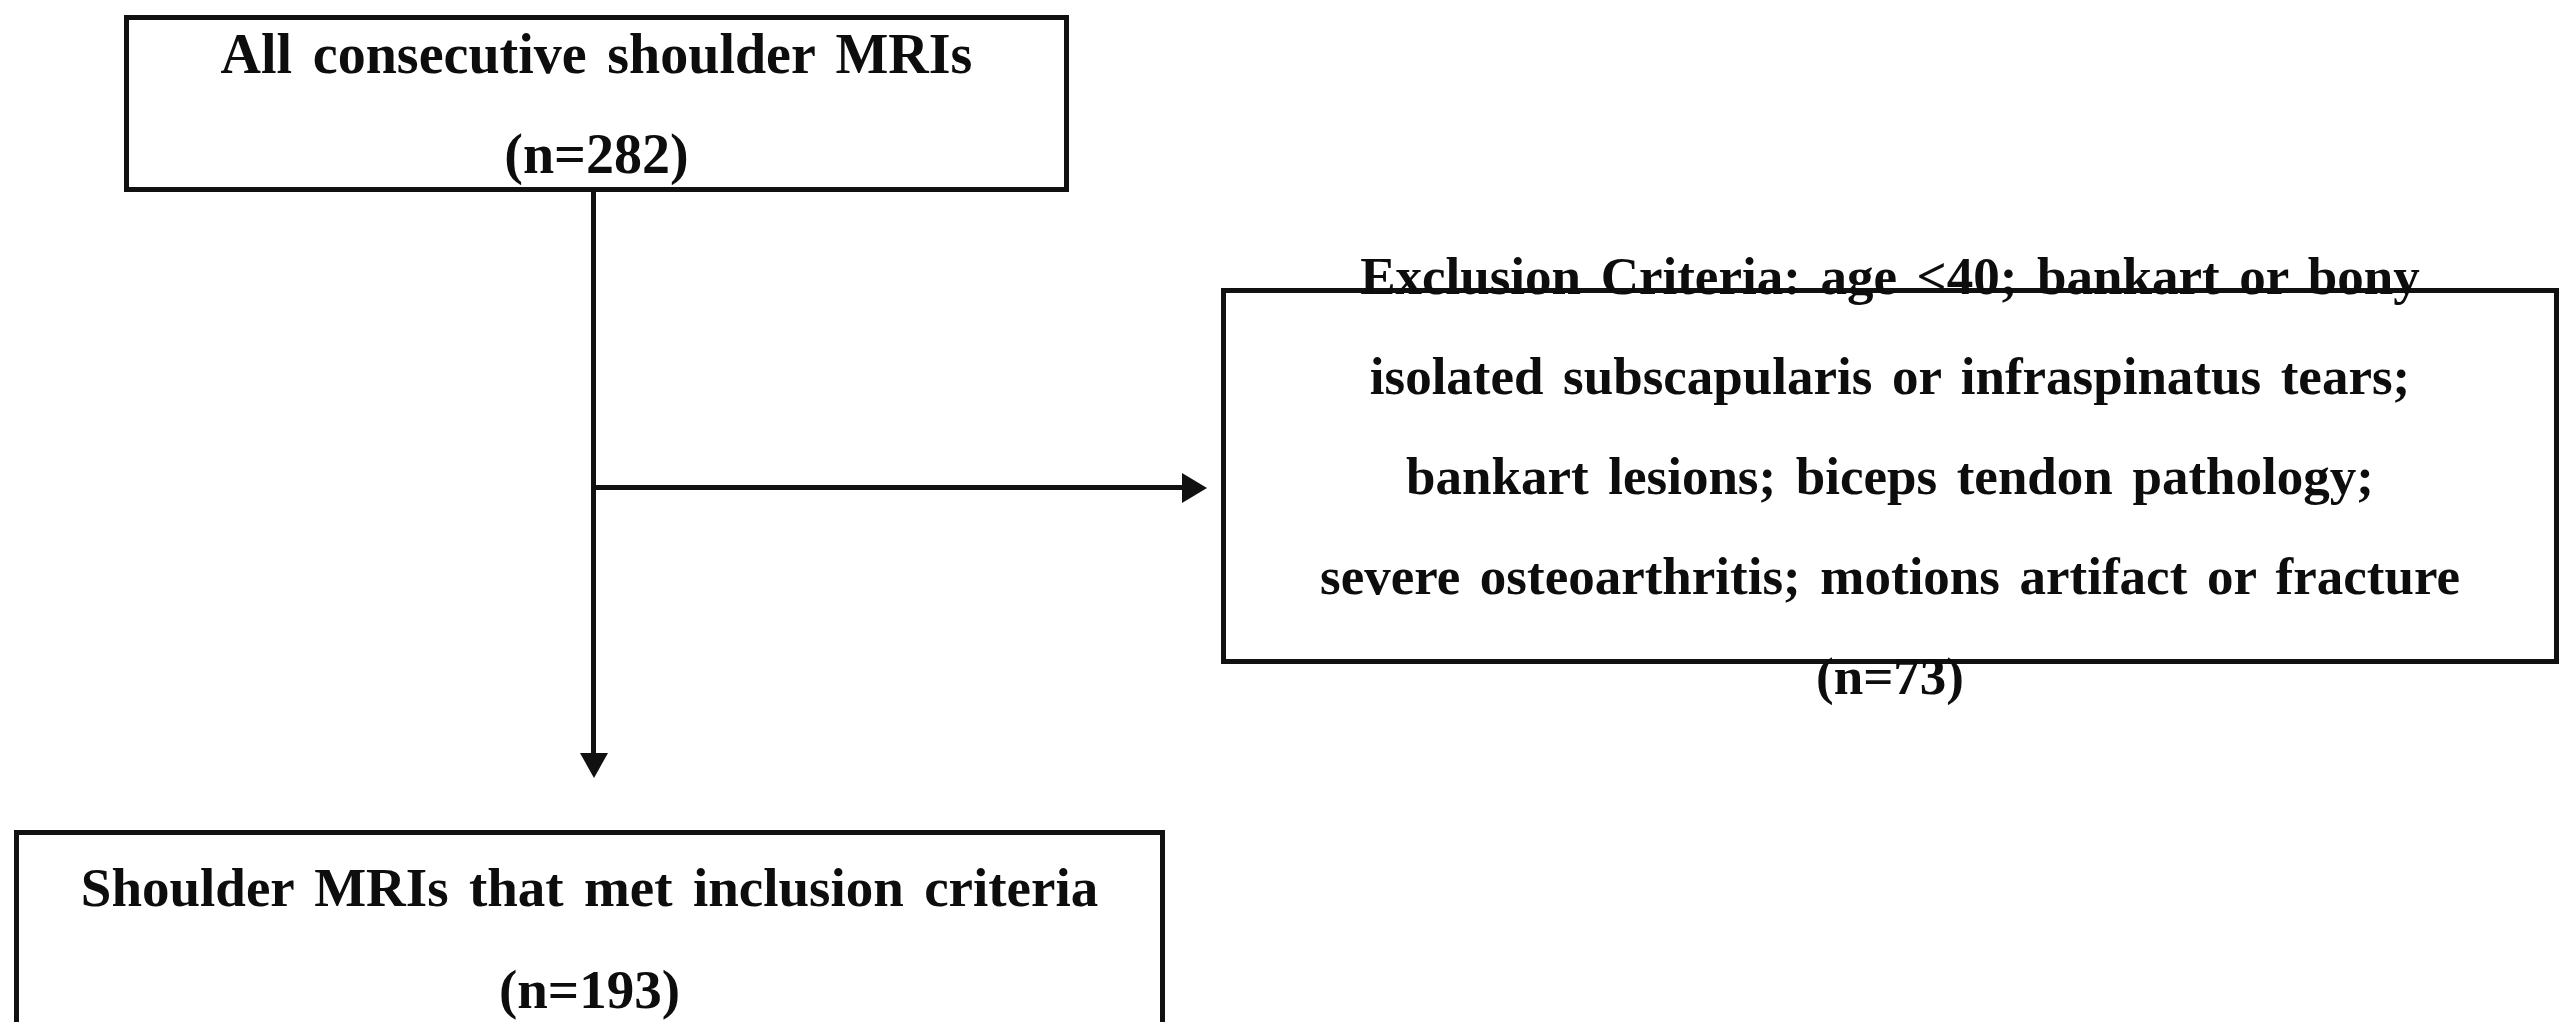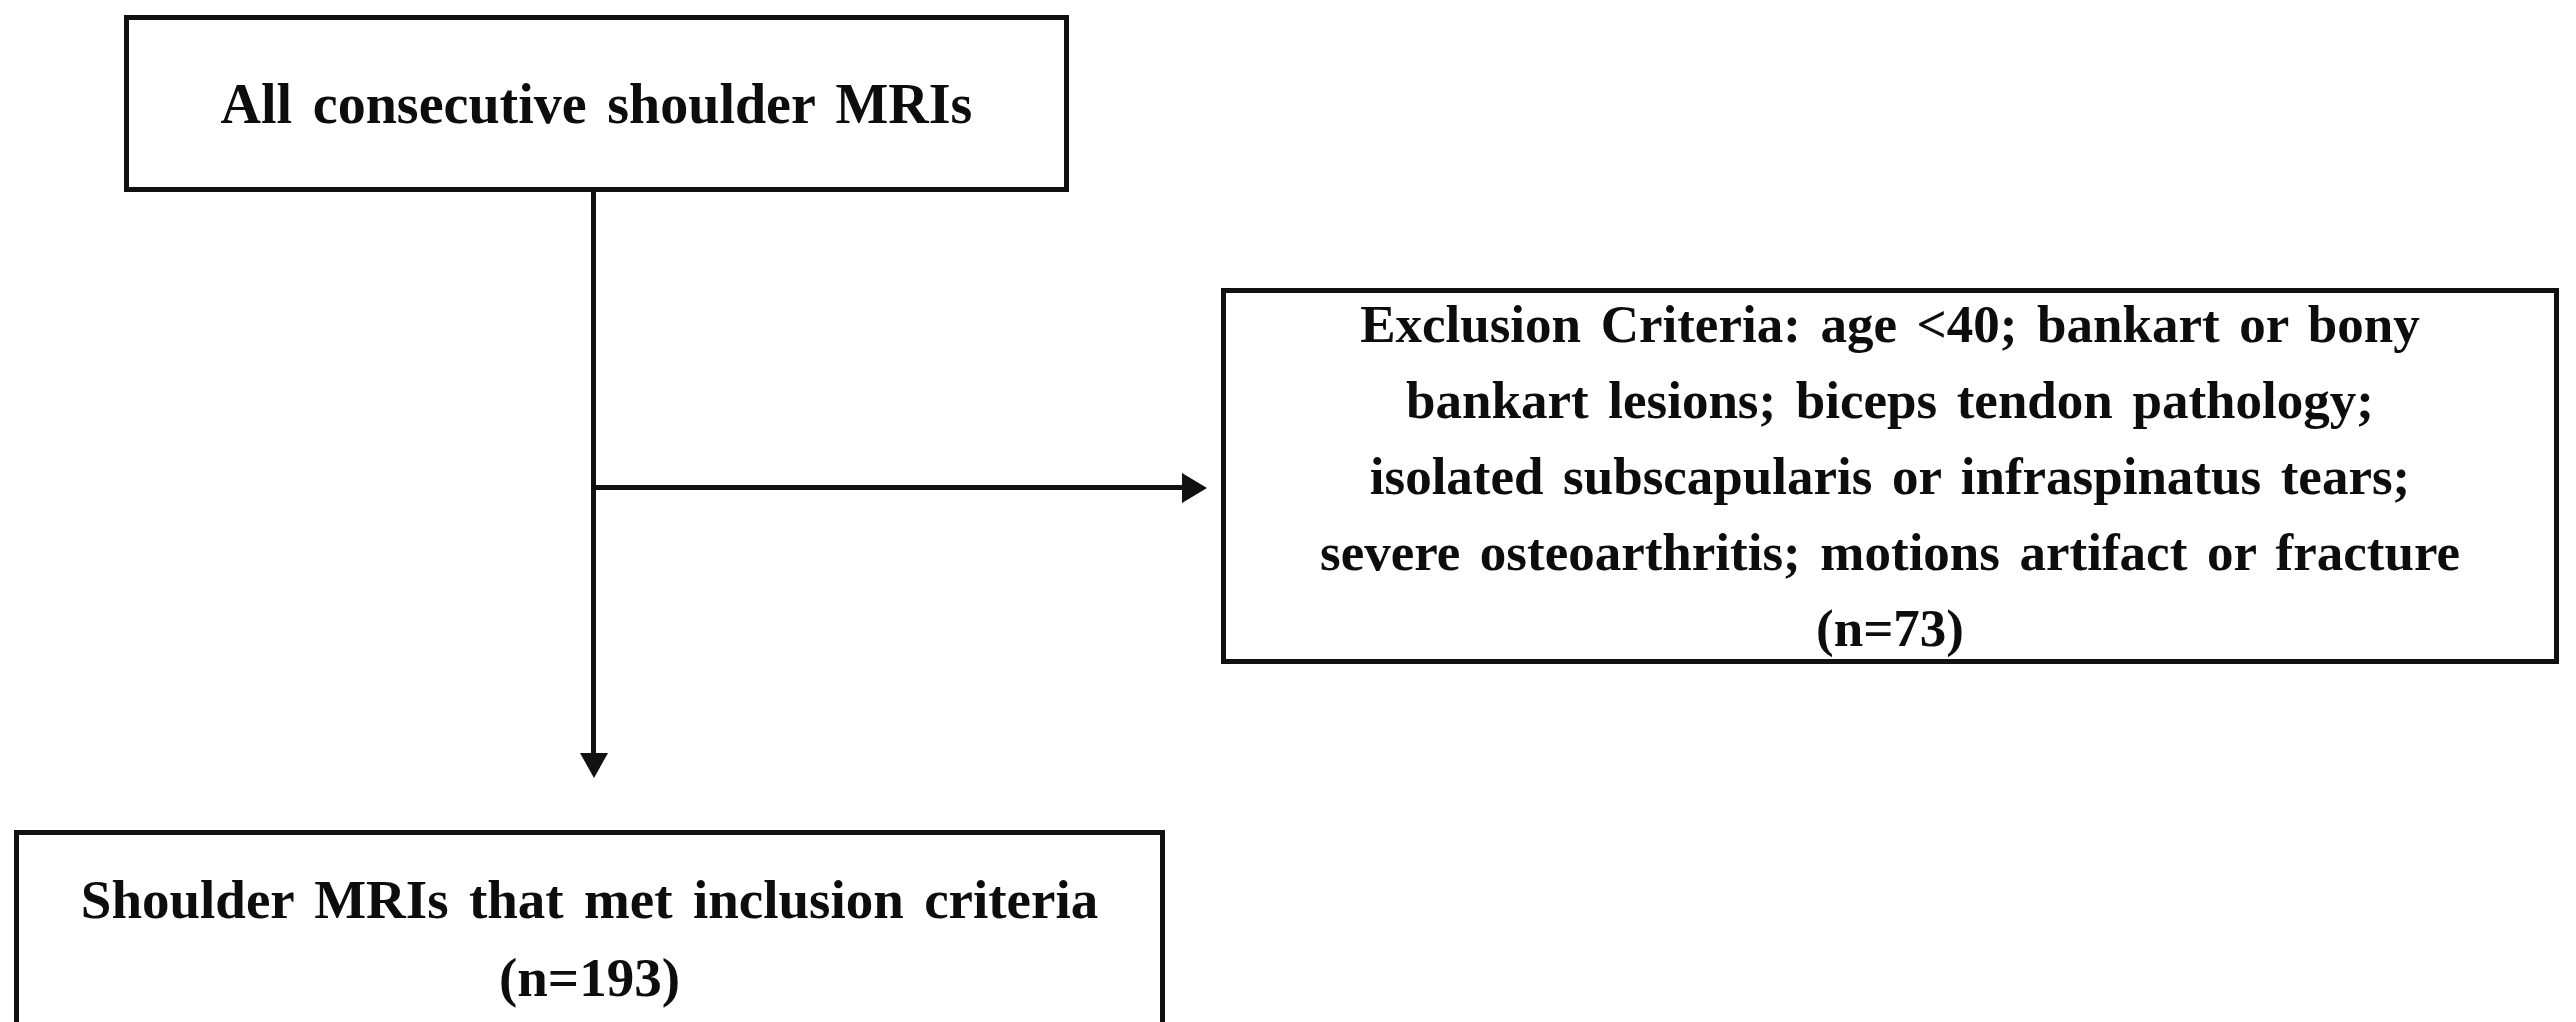--- a/index.html
+++ b/index.html
@@ -20,20 +20,21 @@
   .box {
     position: absolute;
     box-sizing: border-box;
     border: 5px solid #111111;
     background: #ffffff;
     display: flex;
     flex-direction: column;
     align-items: center;
     justify-content: center;
     text-align: center;
+    gap: 24px;
   }
   .box .ln {
     display: block;
     white-space: nowrap;
     word-spacing: 0.12em;
   }
   #box-all {
     left: 124px;
     top: 15px;
     width: 945px;
@@ -95,32 +96,33 @@
     border-left: 25px solid #111111;
   }
 </style>
 </head>
 <body>
 
 <div class="canvas">
 
   <div class="box" id="box-all">
     <span class="ln">All consecutive shoulder MRIs</span>
+    <span class="ln">(n=282)</span>
   </div>
 
   <div class="vline"></div>
   <div class="vhead"></div>
 
   <div class="hline"></div>
   <div class="hhead"></div>
 
   <div class="box" id="box-excl">
     <span class="ln">Exclusion Criteria: age &lt;40; bankart or bony</span>
+    <span class="ln">isolated subscapularis or infraspinatus tears;</span>
     <span class="ln">bankart lesions; biceps tendon pathology;</span>
-    <span class="ln">isolated subscapularis or infraspinatus tears;</span>
     <span class="ln">severe osteoarthritis; motions artifact or fracture</span>
     <span class="ln">(n=73)</span>
   </div>
 
   <div class="box" id="box-incl">
     <span class="ln">Shoulder MRIs that met inclusion criteria</span>
     <span class="ln">(n=193)</span>
   </div>
 
 </div>

